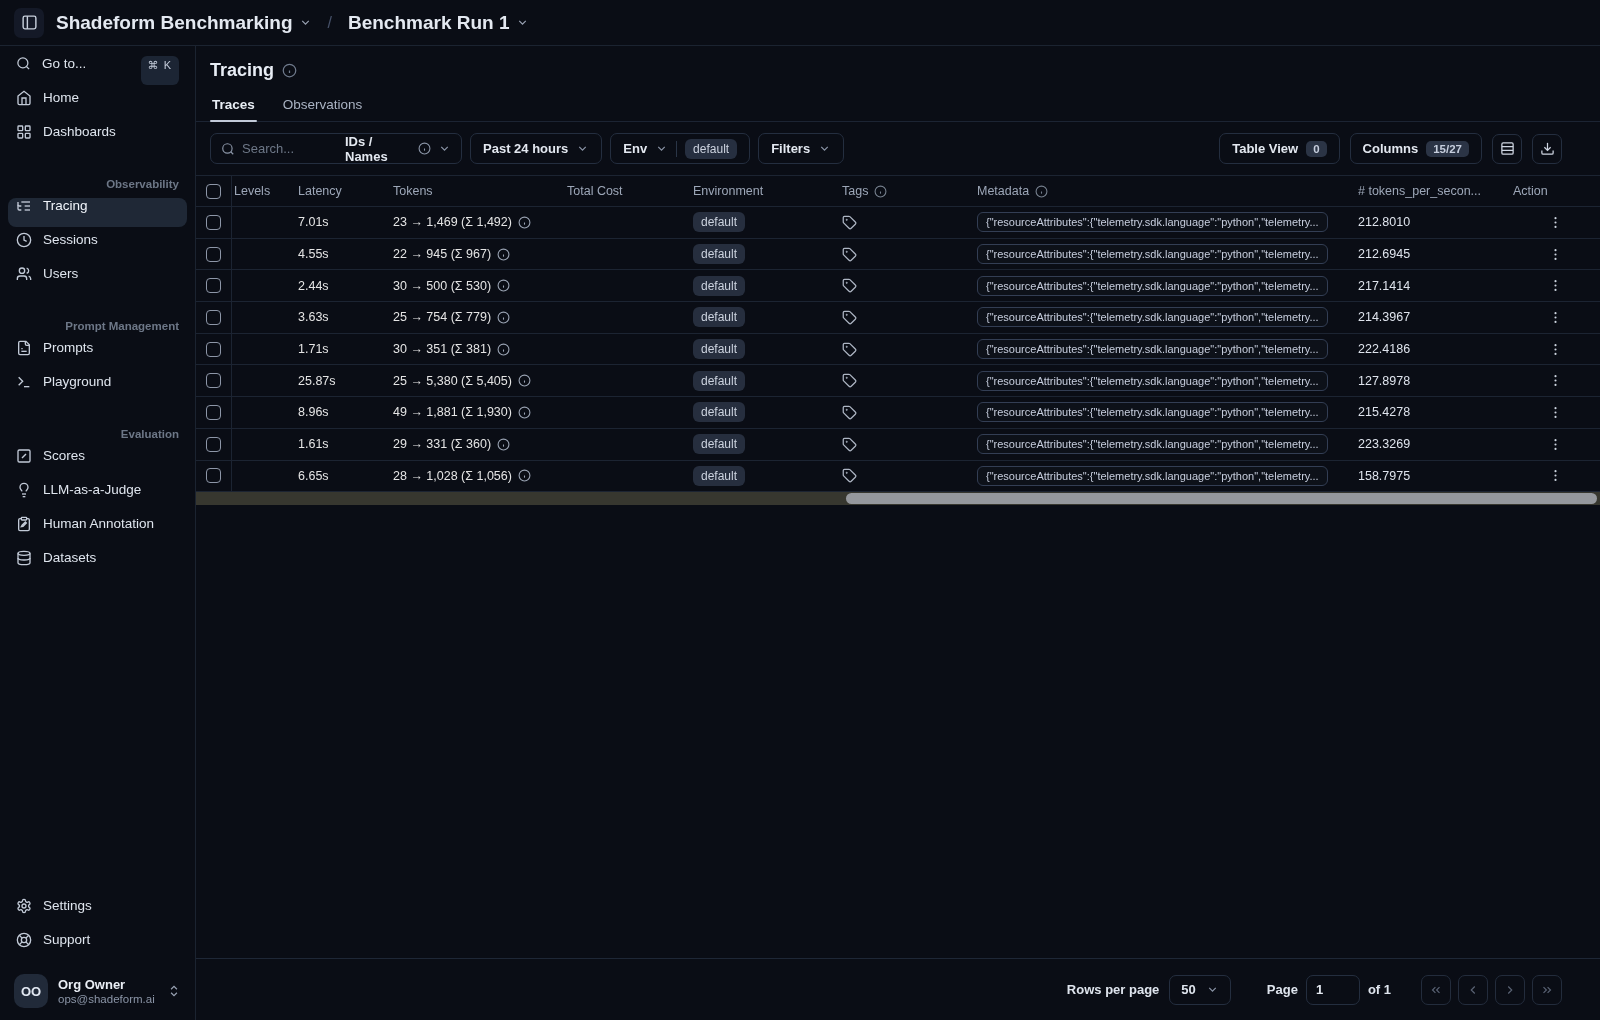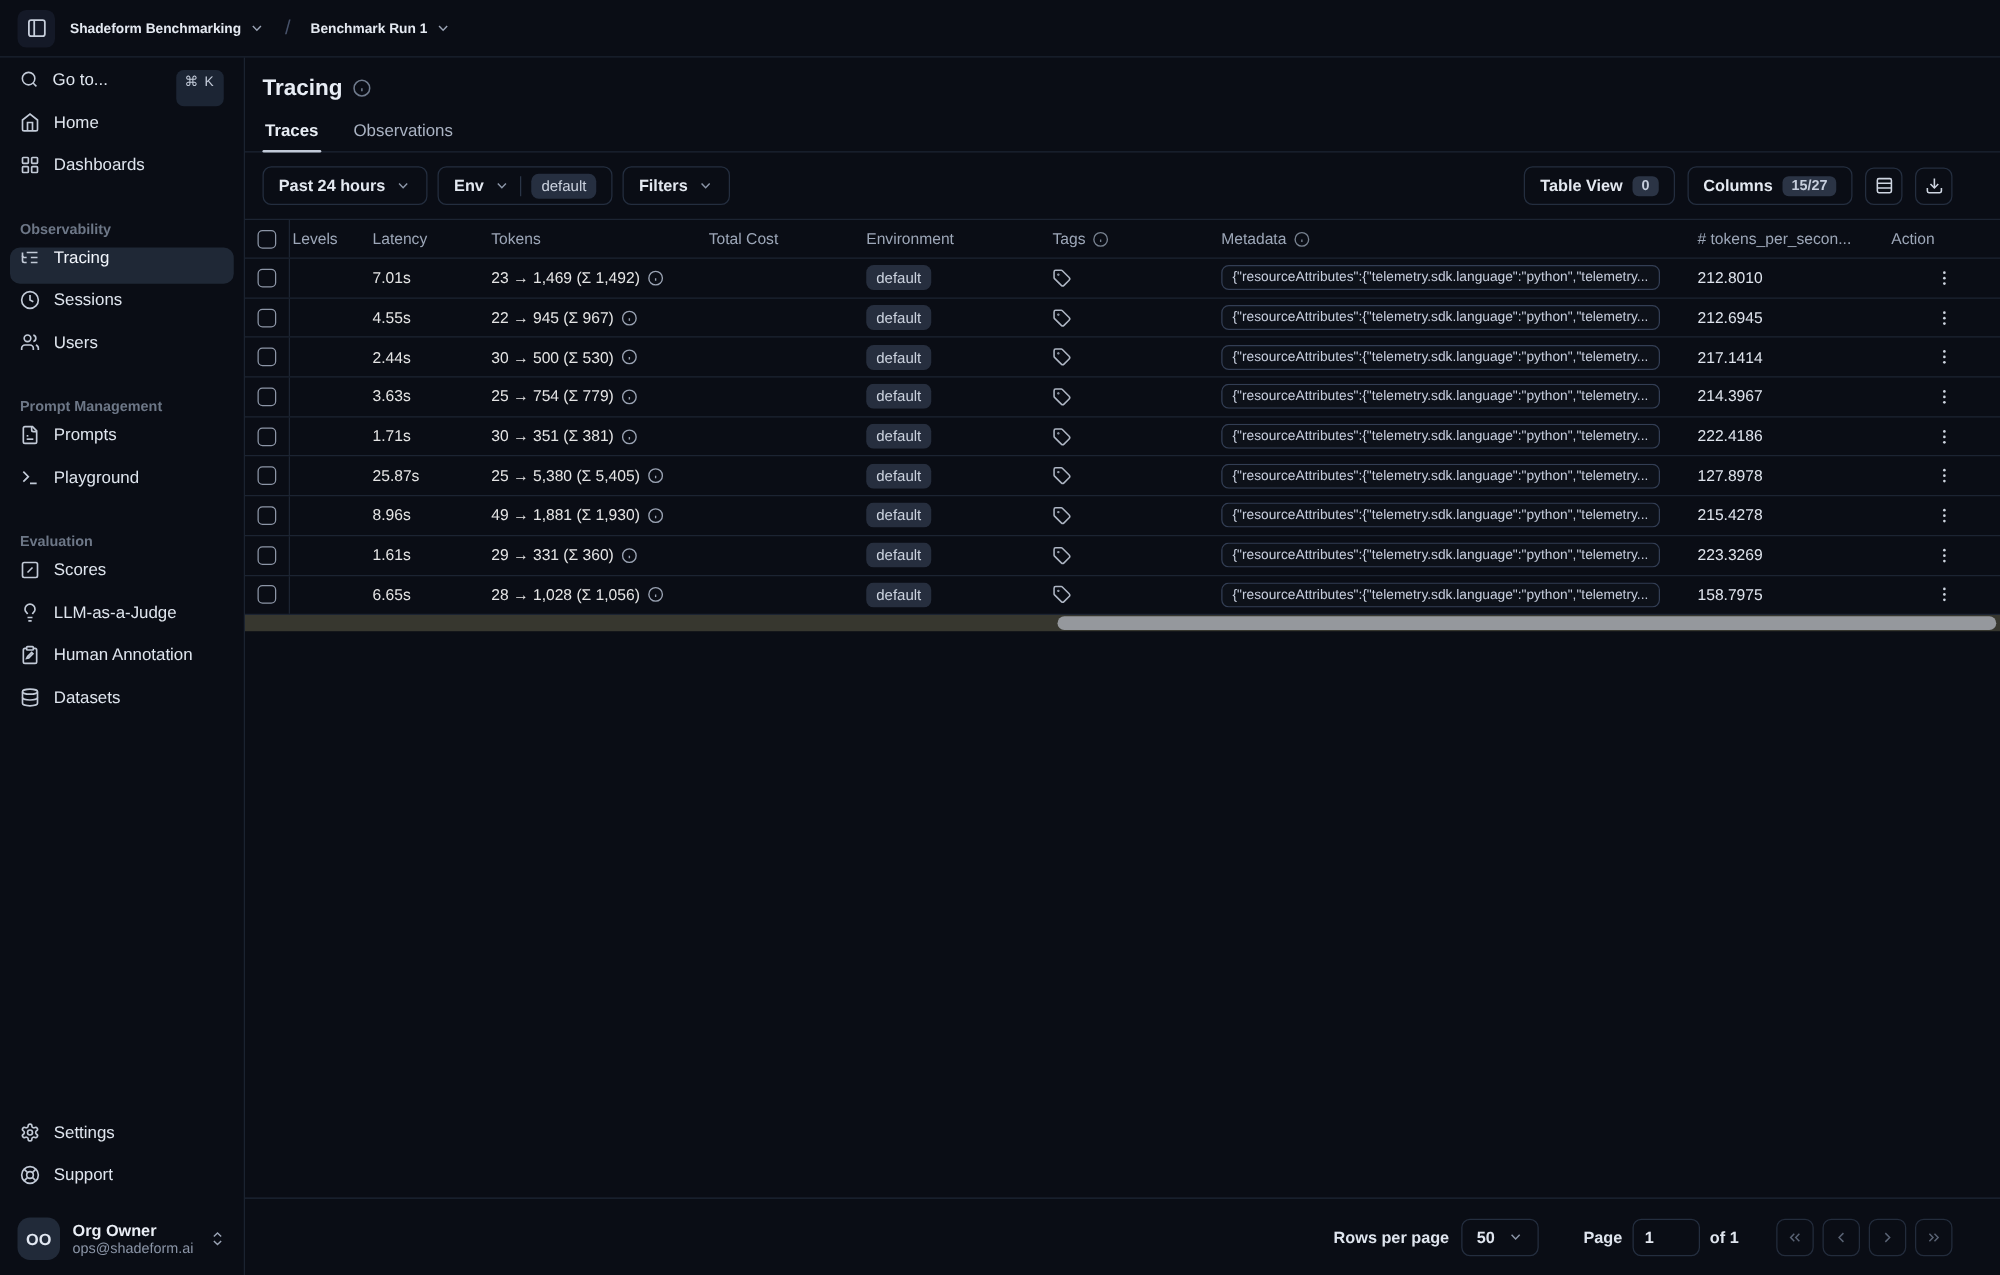--- a/index.html
+++ b/index.html
@@ -11,36 +11,36 @@
   svg { display:block; }
   .app { width:1600px; height:1020px; display:flex; flex-direction:column; }
 
   
   .topbar { height:46px; display:flex; border-bottom:1px solid #1b2330; flex:0 0 46px; }
   .topbar-left { width:196px; flex:0 0 196px; border-right:1px solid #1b2330; display:flex; align-items:center; padding:0 14px; gap:9px; }
   .brand { font-size:15px; font-weight:bold; color:#eef2f8; letter-spacing:.2px; }
   .version { font-size:10.5px; font-weight:bold; color:#8e98a9; margin-left:2px; }
   .topbar-main { flex:1; display:flex; align-items:center; padding:0 14px; gap:10px; }
   .icon-ghost-btn { width:30px; height:30px; border-radius:7px; display:flex; align-items:center; justify-content:center; color:#c7cfdc; background:#141927; }
-  .crumb { display:flex; align-items:center; gap:6px; font-size:11px; font-weight:bold; color:#e4e9f1; padding:4px 2px; }
+  .crumb { display:flex; align-items:center; gap:6px; font-size:19px; font-weight:bold; color:#e4e9f1; padding:4px 2px; }
   .crumb .chev { color:#9aa3b4; }
   .crumb-slash { color:#47526a; font-size:16px; font-weight:normal; padding:0 4px; }
 
   
   .body { flex:1; display:flex; min-height:0; }
 
   
   .sidebar { width:196px; flex:0 0 196px; border-right:1px solid #1b2330; display:flex; flex-direction:column; padding:10px 8px 12px; }
   .side-item { height:29px; border-radius:8px; display:flex; gap:11px; padding:0 8px; color:#dfe5ee; font-size:13.5px; font-weight:500; margin-bottom:5px; }
   .side-item .ic { color:#c2cad7; flex:0 0 auto; }
   .side-item.active { background:#1f2836; color:#f1f5fb; }
   .goto { justify-content:flex-start; }
   .goto .spacer { flex:1; }
   .kbd { background:#1c2534; color:#c3cbd9; border-radius:6px; font-size:11px; padding:3px 7px; font-weight:500; letter-spacing:1px; }
-  .side-label { font-size:11.5px; font-weight:bold; color:#6d7787; padding:0 8px; margin:20px 0 8px; }
+  .side-label { font-size:11.5px; font-weight:bold; color:#6d7787; padding:0 8px; margin:20px 0 8px;text-align:right; }
   .side-bottom { margin-top:auto; }
   .user-row { display:flex; align-items:center; gap:10px; padding:8px 6px 0; }
   .avatar { width:34px; height:34px; border-radius:10px; background:#212a39; display:flex; align-items:center; justify-content:center; font-size:13px; font-weight:bold; color:#e2e8f2; flex:0 0 auto; }
   .user-meta { flex:1; min-width:0; }
   .user-name { font-size:13px; font-weight:bold; color:#eaeef5; }
   .user-email { font-size:11.5px; color:#8b95a7; margin-top:1px; }
   .user-chev { color:#9aa3b4; }
 
   
   .main { flex:1; display:flex; flex-direction:column; min-width:0; }
@@ -320,20 +320,42 @@
             </svg>
         </span>
       </div>
 
       <div class="tabs">
         <span class="tab active">Traces</span>
         <span class="tab">Observations</span>
       </div>
 
       <div class="toolbar">
+        <div class="ctl searchbox">
+          <span class="search-ic">
+            <svg width="14" height="14" viewBox="0 0 24 24" fill="none" stroke="currentColor" stroke-width="2">
+                <circle cx="11" cy="11" r="8"></circle>
+                <path d="m21 21-4.3-4.3"></path>
+              </svg>
+          </span>
+          <input placeholder="Search..." style="">
+          <span style="font-weight:bold;">IDs / Names</span>
+          <span class="info">
+            <svg width="13" height="13" viewBox="0 0 24 24" fill="none" stroke="currentColor" stroke-width="2">
+                <circle cx="12" cy="12" r="10"></circle>
+                <path d="M12 16v-4"></path>
+                <path d="M12 8h.01"></path>
+              </svg>
+          </span>
+          <span class="chev">
+            <svg width="13" height="13" viewBox="0 0 24 24" fill="none" stroke="currentColor" stroke-width="2.2">
+                <path d="m6 9 6 6 6-6"></path>
+              </svg>
+          </span>
+        </div>
 
         <div class="ctl">
           <span>Past 24 hours</span>
           <span class="chev">
             <svg width="13" height="13" viewBox="0 0 24 24" fill="none" stroke="currentColor" stroke-width="2.2">
                 <path d="m6 9 6 6 6-6"></path>
               </svg>
           </span>
         </div>
 

